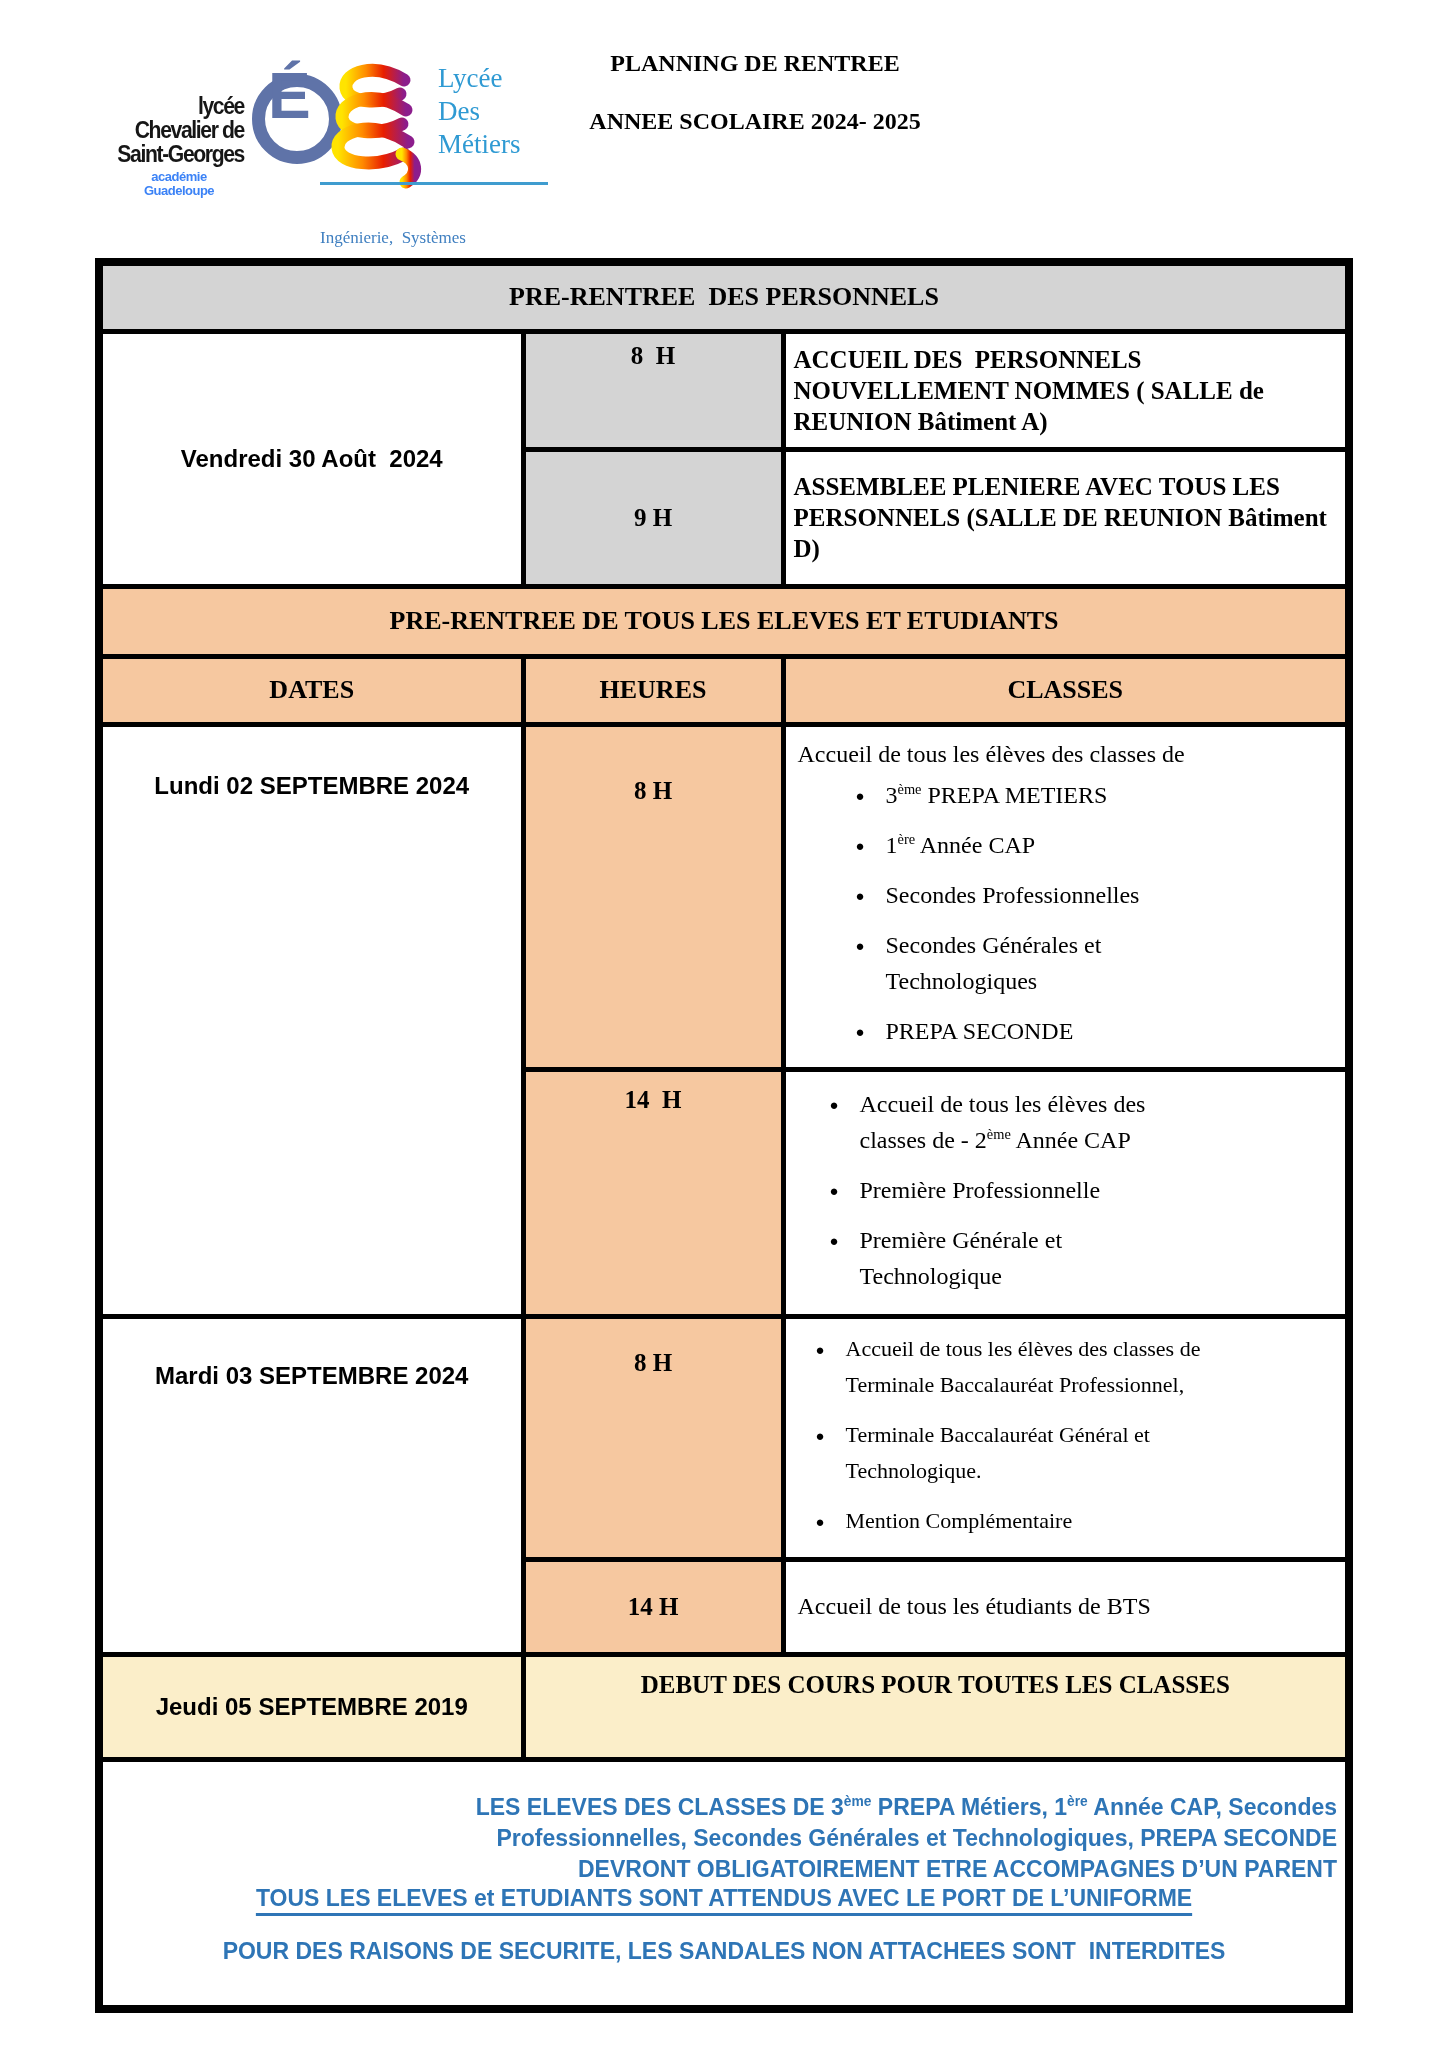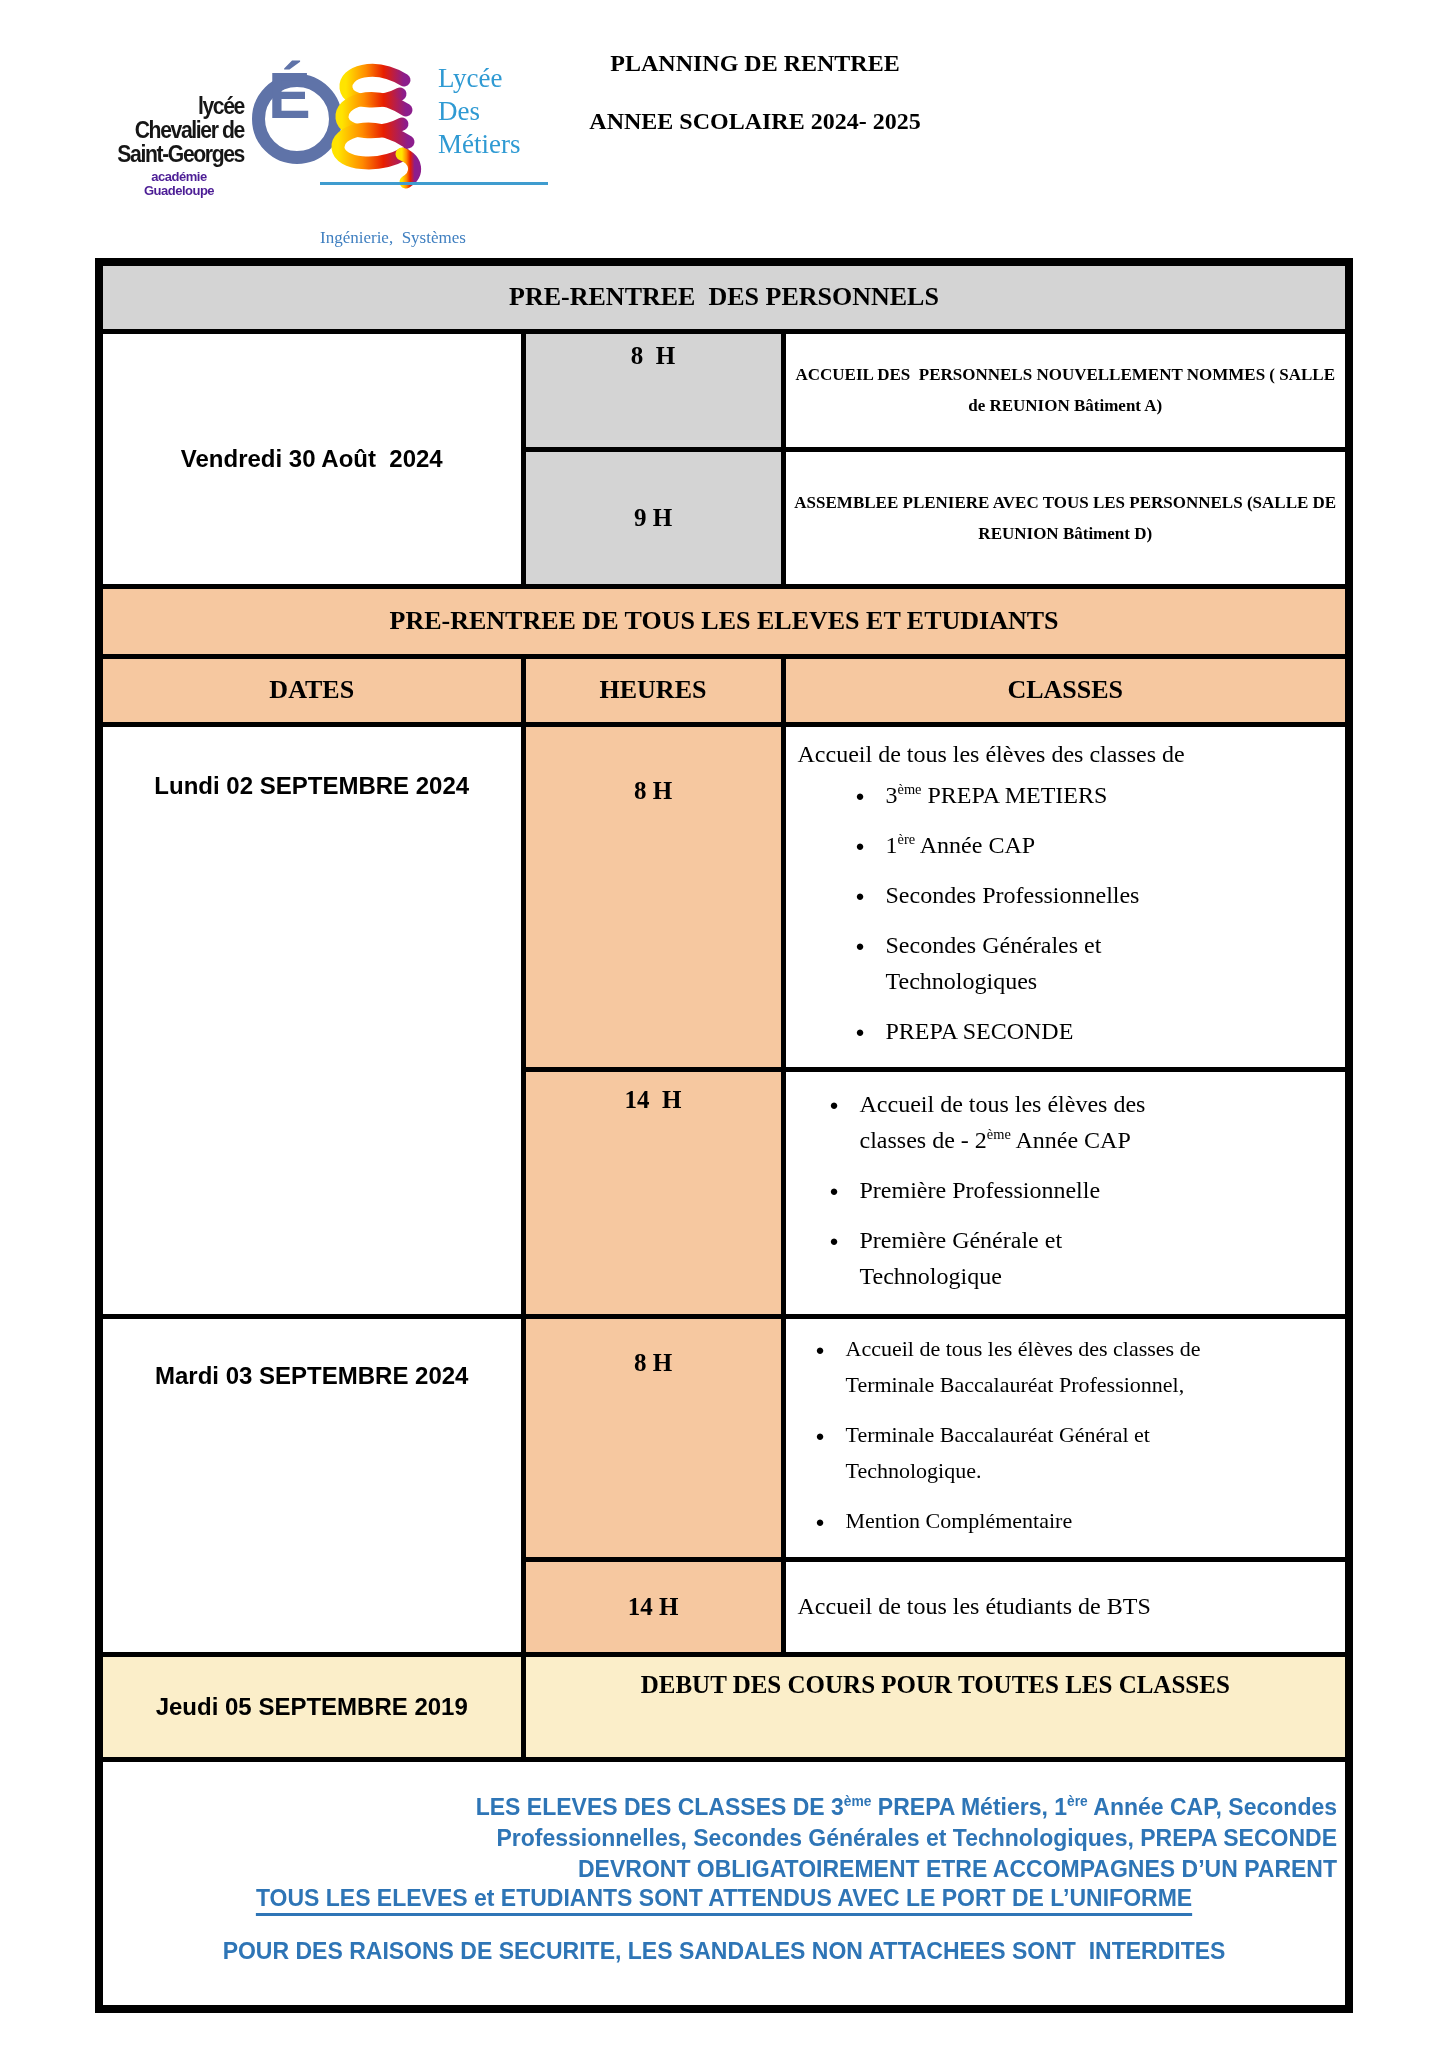--- a/index.html
+++ b/index.html
@@ -15,21 +15,21 @@
   
   .logo-academie{position:absolute;left:86px;top:52px;width:240px;height:140px;}
   .acad-text{position:absolute;left:0;top:42px;width:158px;text-align:right;
     font-family:"Liberation Sans", sans-serif;font-weight:bold;color:#161616;
     font-size:23px;line-height:24px;letter-spacing:-1.5px;transform:scaleX(.92);transform-origin:right;}
   .acad-badge{position:absolute;left:162px;top:0;width:96px;height:120px;}
   .acad-circle{position:absolute;left:4px;top:22px;width:64px;height:64px;border:13px solid #5f73a8;border-radius:50%;}
   .acad-e{position:absolute;left:20px;top:12px;font-family:"Liberation Sans", sans-serif;
     font-weight:bold;font-size:64px;line-height:64px;color:#5f73a8;}
   .acad-sub{position:absolute;left:28px;top:118px;width:130px;text-align:center;
-    font-family:"Liberation Sans", sans-serif;font-weight:bold;color:#4c1d95;
+    font-family:"Liberation Sans", sans-serif;font-weight:bold;color:#3b82f6;
     font-size:13px;line-height:14px;letter-spacing:-.5px;}
   .logo-metiers{position:absolute;left:316px;top:56px;width:250px;height:150px;}
   .lm-swirl{position:absolute;left:0;top:4px;}
   .lm-text{position:absolute;left:122px;top:6px;font-size:27px;line-height:33px;color:#2f9ad3;}
   .lm-rule{position:absolute;left:4px;top:126px;width:228px;height:3px;background:#3f9ccf;}
   .lm-sub{position:absolute;left:4px;top:132px;width:240px;text-align:left;
     font-size:17px;line-height:20px;color:#3f7fc0;}
 
   .title-block{position:absolute;left:545px;top:48px;width:420px;text-align:center;
     font-weight:bold;font-size:24px;line-height:30px;}
@@ -46,21 +46,21 @@
   .hdr{font-weight:bold;font-size:26px;text-align:center;vertical-align:middle;}
   .date-cell{font-family:"Liberation Sans", sans-serif;font-weight:bold;font-size:24px;
     line-height:33px;text-align:center;vertical-align:middle;}
   .time-cell{font-weight:bold;font-size:25px;text-align:center;}
   .v-top{vertical-align:top;}
   .v-mid{vertical-align:middle;}
   .pt8{padding-top:8px!important;}
   .pt30{padding-top:30px!important;}
   .pt50{padding-top:50px!important;}
 
-  .c-center{font-weight:bold;font-size:17px;line-height:31px;text-align:center;vertical-align:middle;}
+  .c-center{font-weight:bold;font-size:25px;line-height:31px;text-align:left;vertical-align:middle;}
   .c-body{font-size:24px;line-height:34px;vertical-align:top;text-align:left;}
   .intro{padding:6px 0 2px 4px;}
   ul.blt{list-style:none;margin:4px 0 0 0;padding:0;}
   ul.blt li{position:relative;padding-left:30px;margin-bottom:14px;line-height:36px;}
   ul.blt li::before{content:"●";position:absolute;left:0;top:1px;font-size:15px;}
   .ul-lundi1{margin-left:62px !important;}
   .ul-lundi1 li{max-width:330px;}
   .ul-lundi2{margin-left:36px !important;margin-top:10px !important;}
   .ul-lundi2 li{max-width:330px;}
   .ul-mardi1{margin-left:22px !important;margin-top:8px !important;font-size:22px;}

